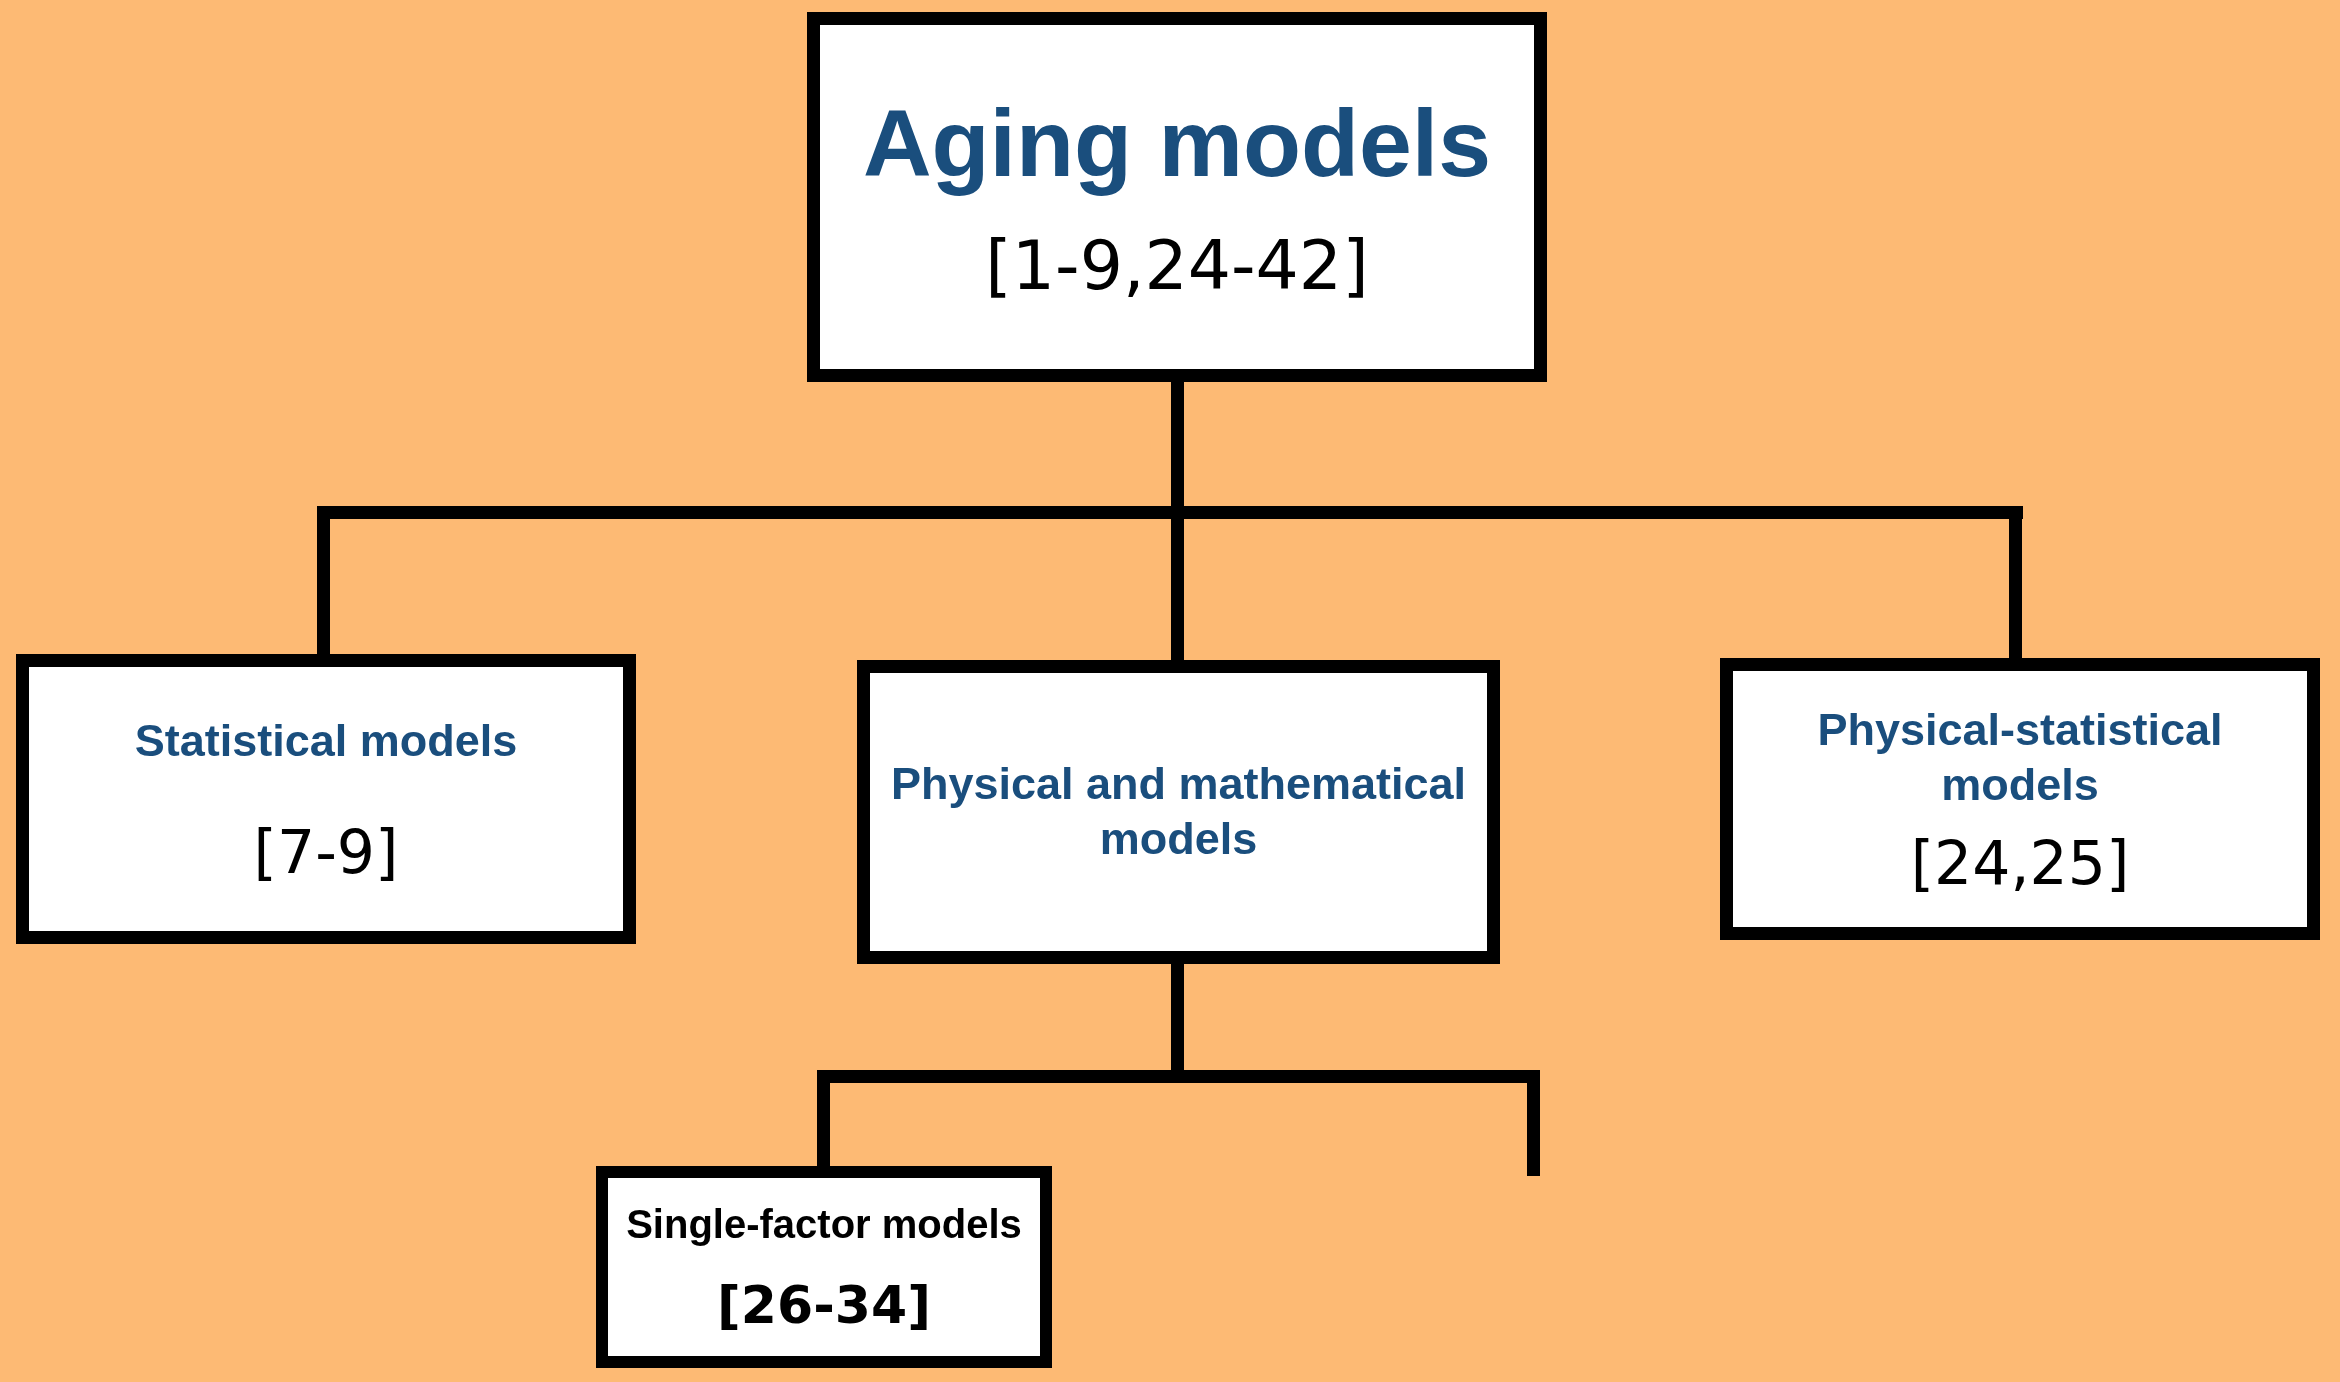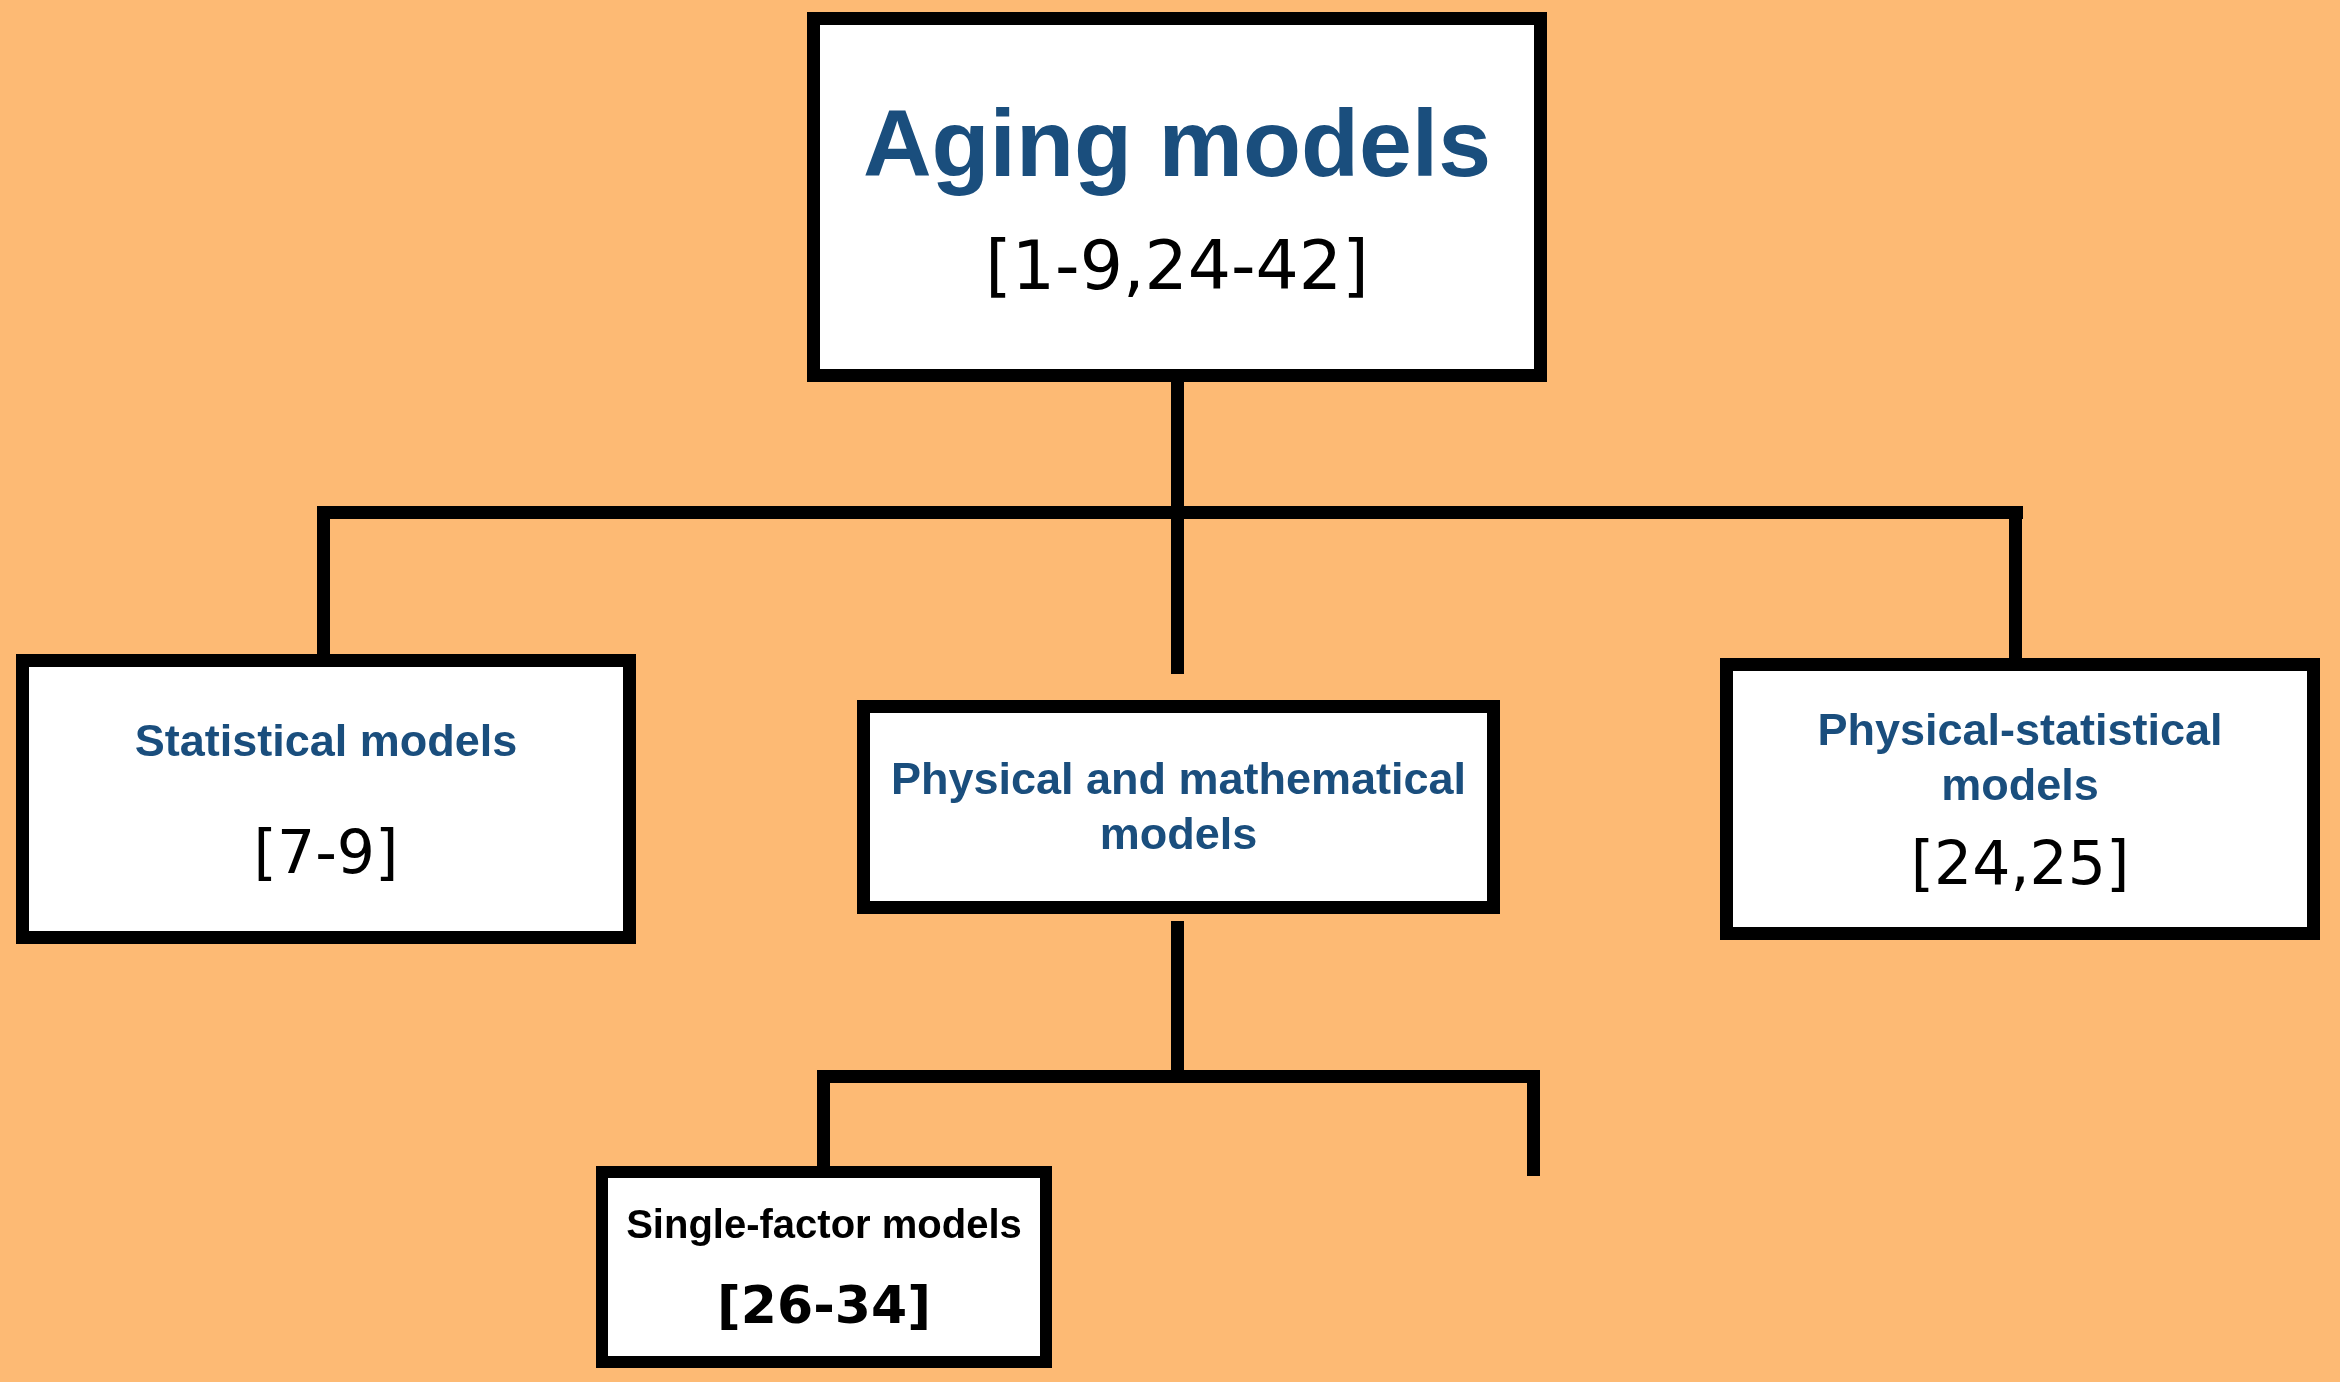--- a/index.html
+++ b/index.html
@@ -46,21 +46,21 @@
 
   .node-root        { left: 807px;  top: 12px;   width: 740px; height: 370px; gap: 38px; }
   .node-root .title { font-size: 95px; line-height: 1.05; }
   .node-root .ref   { font-size: 68px; line-height: 1; }
 
   .node-l2        { gap: 12px; }
   .node-l2 .title { font-size: 45px; line-height: 1.22; }
   .node-l2 .ref   { font-size: 60px; line-height: 1.05; }
 
   .node-stat     { left: 16px;   top: 654px;  width: 620px; height: 290px; gap: 52px; }
-  .node-physmath { left: 857px;  top: 700px;  width: 643px; height: 214px; }
+  .node-physmath { left: 857px;  top: 660px;  width: 643px; height: 304px; }
   .node-physstat { left: 1720px; top: 658px;  width: 600px; height: 282px; gap: 19px; }
 
   .node-l3        { border-width: 12px; gap: 6px; }
   .node-l3 .title { font-size: 40px; line-height: 1.1; color: #000000; }
   .node-l3 .ref   { font-size: 52px; line-height: 1.05; font-weight: bold; }
 
   .node-single { left: 596px;  top: 1166px; width: 456px; height: 202px; gap: 32px; }
   .node-multi  { left: 1305px; top: 1166px; width: 456px; height: 202px; }
 
   

